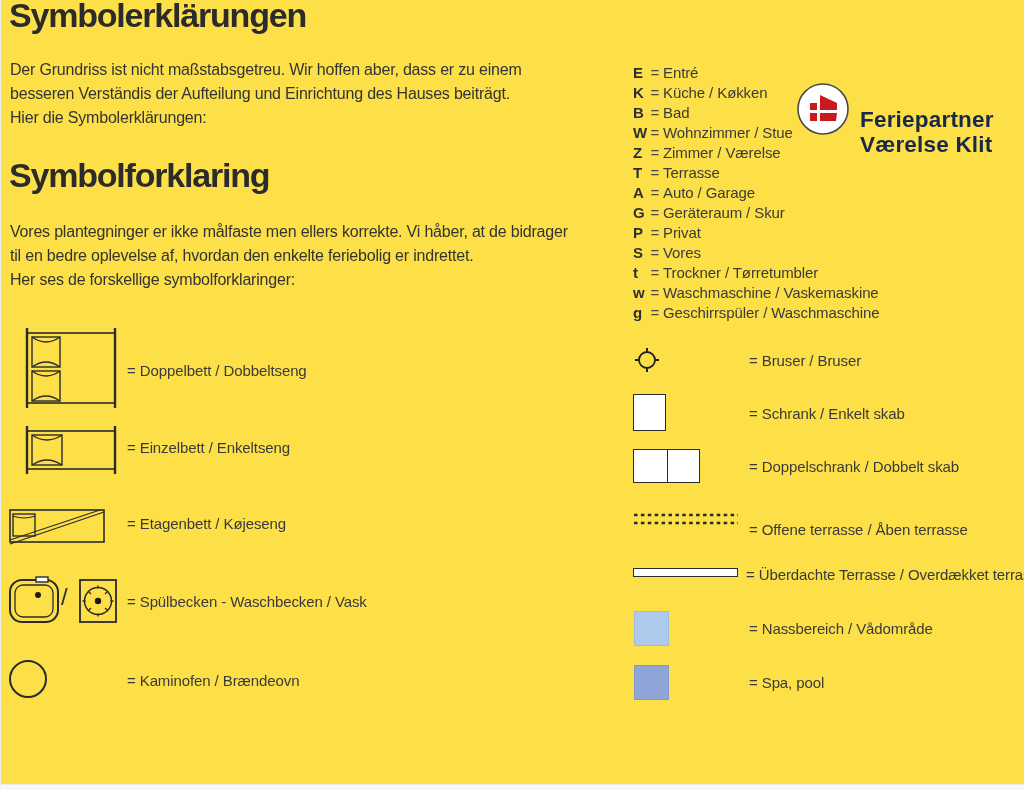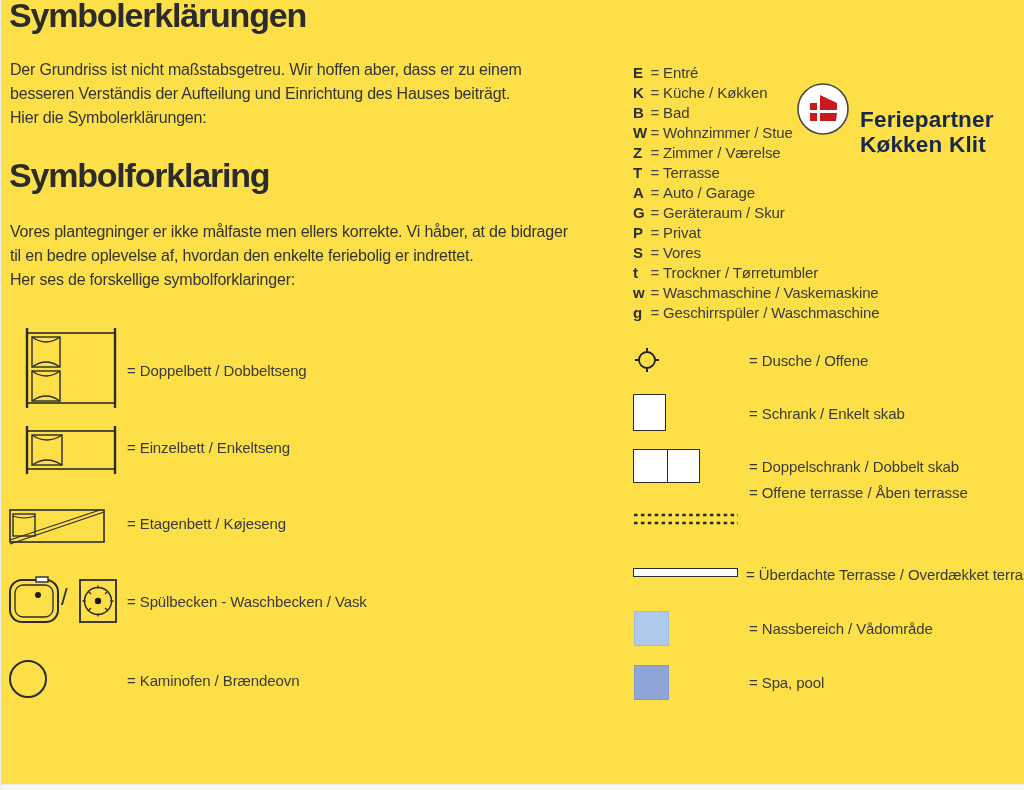--- a/index.html
+++ b/index.html
@@ -185,47 +185,47 @@
       <svg width="54" height="54" viewBox="0 0 54 54">
         <circle cx="27" cy="27" r="25" fill="#ffffff" stroke="#4a4a4a" stroke-width="1.6"></circle>
         <path d="M24,13 L41,21 L41,28 L24,28 Z" fill="#c8191e"></path>
         <rect x="14" y="21" width="7" height="7" fill="#c8191e"></rect>
         <rect x="14" y="31" width="7" height="8" fill="#c8191e"></rect>
         <path d="M24,31 L41,31 L40,39 L24,39 Z" fill="#c8191e"></path>
       </svg>
     </span>
     <div id="logo-text">
       <div>Feriepartner</div>
-      <div>Køkken Klit</div>
+      <div>Værelse Klit</div>
     </div>
   </div>
 
   <span class="icon" style="left:633px;top:347px;">
     <svg width="26" height="26" viewBox="0 0 26 26" fill="none" stroke="#1f1f1f">
       <circle cx="13" cy="13" r="8" stroke-width="1.8"></circle>
       <path d="M13,1 L13,4.5 M13,21.5 L13,25 M1,13 L4.5,13 M21.5,13 L25,13" stroke-width="2"></path>
     </svg>
   </span>
-  <div class="sym-label" style="left:748px;top:352px;">= Dusche / Offene</div>
+  <div class="sym-label" style="left:748px;top:352px;">= Bruser / Bruser</div>
 
   <div class="box" style="left:632px;top:394px;width:31px;height:35px;"></div>
   <div class="sym-label" style="left:748px;top:405px;">= Schrank / Enkelt skab</div>
 
   <div class="box" style="left:632px;top:449px;width:65px;height:32px;">
     <div style="position:absolute;left:50%;top:0;bottom:0;width:0;border-left:1.6px solid #2b2b2b;"></div>
   </div>
   <div class="sym-label" style="left:748px;top:458px;">= Doppelschrank / Dobbelt skab</div>
 
   <span class="icon" style="left:632px;top:512px;">
     <svg width="106" height="16" viewBox="0 0 106 16" fill="none" stroke="#2b2b2b">
       <line x1="1" y1="3" x2="105" y2="3" stroke-width="2.6" stroke-dasharray="3.5 3.4"></line>
       <line x1="1" y1="11" x2="105" y2="11" stroke-width="2.6" stroke-dasharray="3.5 3.4"></line>
     </svg>
   </span>
-  <div class="sym-label" style="left:748px;top:484px;">= Offene terrasse / Åben terrasse</div>
+  <div class="sym-label" style="left:748px;top:521px;">= Offene terrasse / Åben terrasse</div>
 
   <div class="box" style="left:632px;top:568px;width:103px;height:7px;border-width:1.8px;"></div>
   <div class="sym-label" style="left:745px;top:566px;">= Überdachte Terrasse / Overdækket terrasse</div>
 
   <div class="blue-box" style="left:633px;top:611px;width:33px;height:33px;background:#aecbee;border:1px solid #9cbbe2;"></div>
   <div class="sym-label" style="left:748px;top:620px;">= Nassbereich / Vådområde</div>
 
   <div class="blue-box" style="left:633px;top:665px;width:33px;height:33px;background:#8fa5d8;border:1px solid #8399cd;"></div>
   <div class="sym-label" style="left:748px;top:674px;">= Spa, pool</div>
 

